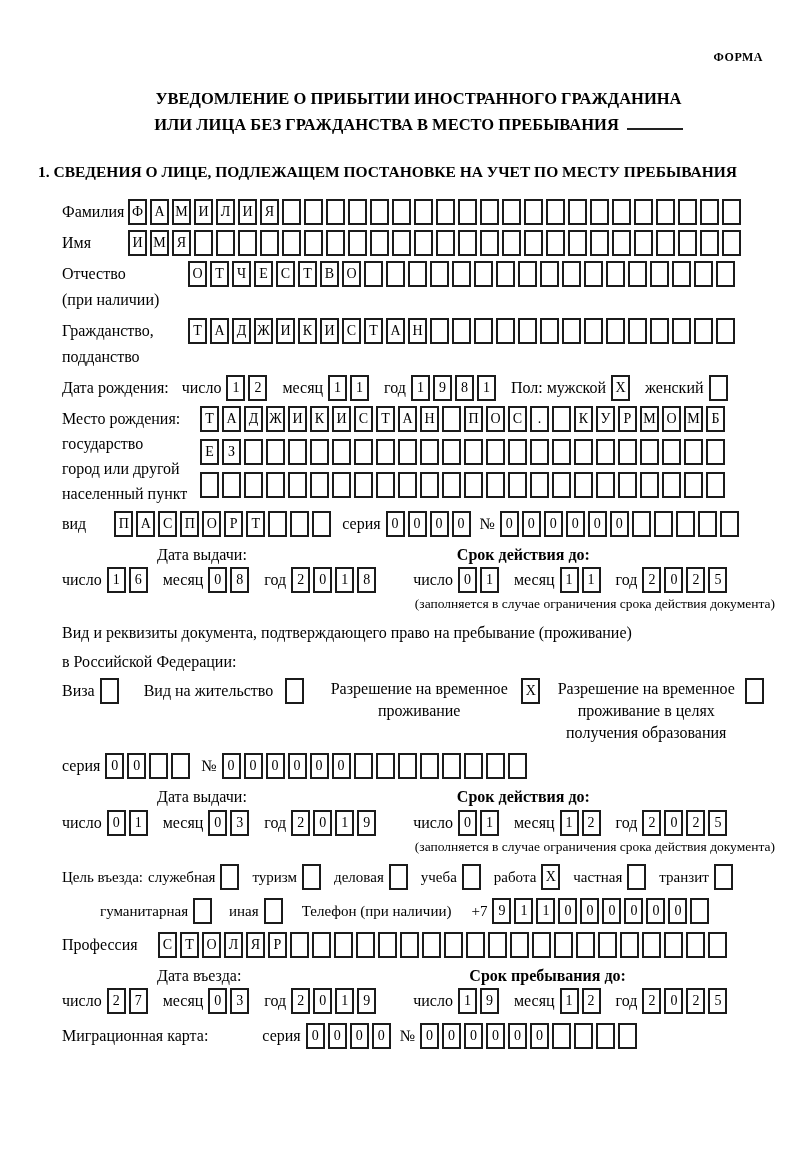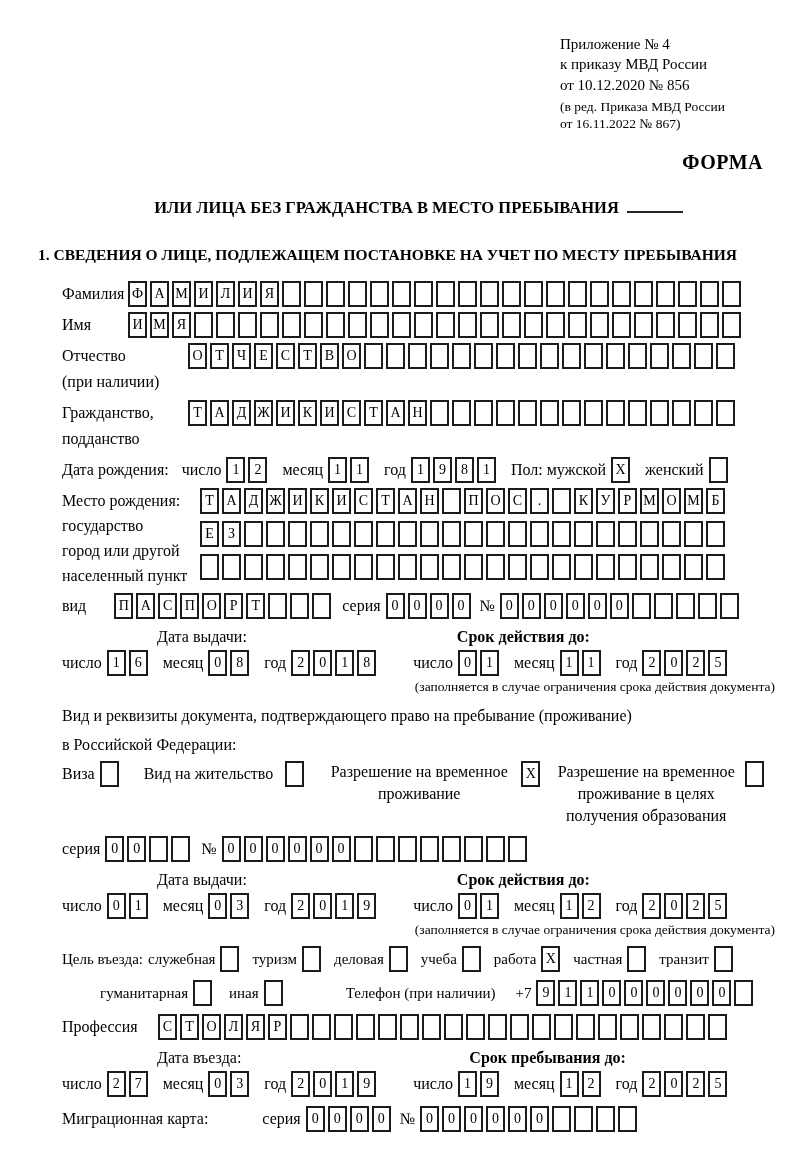--- a/index.html
+++ b/index.html
@@ -4,21 +4,21 @@
 <style>
   html,body{margin:0;padding:0;background:#fff;}
   .page{
     width:800px;height:1163px;box-sizing:border-box;position:relative;
     background:#fff;color:#000;overflow:hidden;
     padding:34px 25px 10px 62px;
     font-family:"Liberation Serif","DejaVu Serif",serif;font-size:16px;line-height:1.3;
   }
   .hdr{margin-left:498px;font-size:15px;line-height:1.35;}
   .hdr .ed{font-size:13.5px;line-height:1.3;margin-top:3px;}
-  .forma{font-weight:bold;text-align:right;padding-right:12px;margin-top:16px;font-size:20px;letter-spacing:0.5px;}
+  .forma{font-weight:bold;text-align:right;padding-right:12px;margin-top:16px;font-size:12px;letter-spacing:0.5px;}
   .title{font-weight:bold;text-align:center;margin-top:20px;font-size:16.5px;line-height:1.6;}
   .blankline{display:inline-block;width:56px;border-bottom:2px solid #222;height:14px;margin-left:8px;}
   .sec1{font-weight:bold;margin-top:24px;margin-left:-24px;font-size:15.5px;}
   .frow{display:flex;align-items:flex-start;margin-top:5px;white-space:nowrap;}
   .flbl{flex:none;line-height:26px;}
   .l2{line-height:24px;}
   .cellrow{font-size:0;white-space:nowrap;}
   .cell{
     display:inline-block;box-sizing:border-box;width:19px;height:26px;
     border:2px solid #1b1b1b;margin-right:3px;text-align:center;
@@ -34,33 +34,25 @@
   .chk-label-block{text-align:center;line-height:1.35;}
   .smallrow{font-size:15px;}
   .mt8{margin-top:8px;} .mt10{margin-top:10px;}
   .boxcol .cellrow{margin-bottom:7px;}
 </style>
 </head>
 <body>
 
 <div class="page">
 
-  <div class="hdr">
-    <div>Приложение № 4</div>
-    <div>к приказу МВД России</div>
-    <div>от 10.12.2020 № 856</div>
-    <div class="ed">
-      <div>(в ред. Приказа МВД России</div>
-      <div>от 16.11.2022 № 867)</div>
-    </div>
-  </div>
 
   <div class="forma">ФОРМА</div>
 
   <div class="title">
+    <div>УВЕДОМЛЕНИЕ О ПРИБЫТИИ ИНОСТРАННОГО ГРАЖДАНИНА</div>
     <div><span>ИЛИ ЛИЦА БЕЗ ГРАЖДАНСТВА В МЕСТО ПРЕБЫВАНИЯ</span><span class="blankline"></span></div>
   </div>
 
   <div class="sec1">1. СВЕДЕНИЯ О ЛИЦЕ, ПОДЛЕЖАЩЕМ ПОСТАНОВКЕ НА УЧЕТ ПО МЕСТУ ПРЕБЫВАНИЯ</div>
 
   <div class="frow" style="margin-top:16px;">
     <span class="flbl w66">Фамилия</span>
     <span class="cellrow"><span class="cell">Ф</span><span class="cell">А</span><span class="cell">М</span><span class="cell">И</span><span class="cell">Л</span><span class="cell">И</span><span class="cell">Я</span><span class="cell"></span><span class="cell"></span><span class="cell"></span><span class="cell"></span><span class="cell"></span><span class="cell"></span><span class="cell"></span><span class="cell"></span><span class="cell"></span><span class="cell"></span><span class="cell"></span><span class="cell"></span><span class="cell"></span><span class="cell"></span><span class="cell"></span><span class="cell"></span><span class="cell"></span><span class="cell"></span><span class="cell"></span><span class="cell"></span><span class="cell"></span></span>
   </div>
 
@@ -211,21 +203,21 @@
     <span class="cellrow" style="margin-right:10px;"><span class="cell"></span></span>
     <span class="dlbl">транзит</span>
     <span class="cellrow"><span class="cell"></span></span>
   </div>
 
   <div class="frow smallrow" style="margin-top:8px;">
     <span class="dlbl" style="margin-left:38px;">гуманитарная</span>
     <span class="cellrow" style="margin-right:14px;"><span class="cell"></span></span>
     <span class="dlbl">иная</span>
     <span class="cellrow" style="margin-right:16px;"><span class="cell"></span></span>
-    <span class="dlbl" style="margin-right:20px;margin-left:44px;">Телефон (при наличии)</span>
+    <span class="dlbl" style="margin-right:20px;">Телефон (при наличии)</span>
     <span class="dlbl">+7</span>
     <span class="cellrow"><span class="cell">9</span><span class="cell">1</span><span class="cell">1</span><span class="cell">0</span><span class="cell">0</span><span class="cell">0</span><span class="cell">0</span><span class="cell">0</span><span class="cell">0</span><span class="cell"></span></span>
   </div>
 
   <div class="frow" style="margin-top:8px;">
     <span class="flbl" style="width:96px;">Профессия</span>
     <span class="cellrow"><span class="cell">С</span><span class="cell">Т</span><span class="cell">О</span><span class="cell">Л</span><span class="cell">Я</span><span class="cell">Р</span><span class="cell"></span><span class="cell"></span><span class="cell"></span><span class="cell"></span><span class="cell"></span><span class="cell"></span><span class="cell"></span><span class="cell"></span><span class="cell"></span><span class="cell"></span><span class="cell"></span><span class="cell"></span><span class="cell"></span><span class="cell"></span><span class="cell"></span><span class="cell"></span><span class="cell"></span><span class="cell"></span><span class="cell"></span><span class="cell"></span></span>
   </div>
 
   <div class="frow hdrs">

